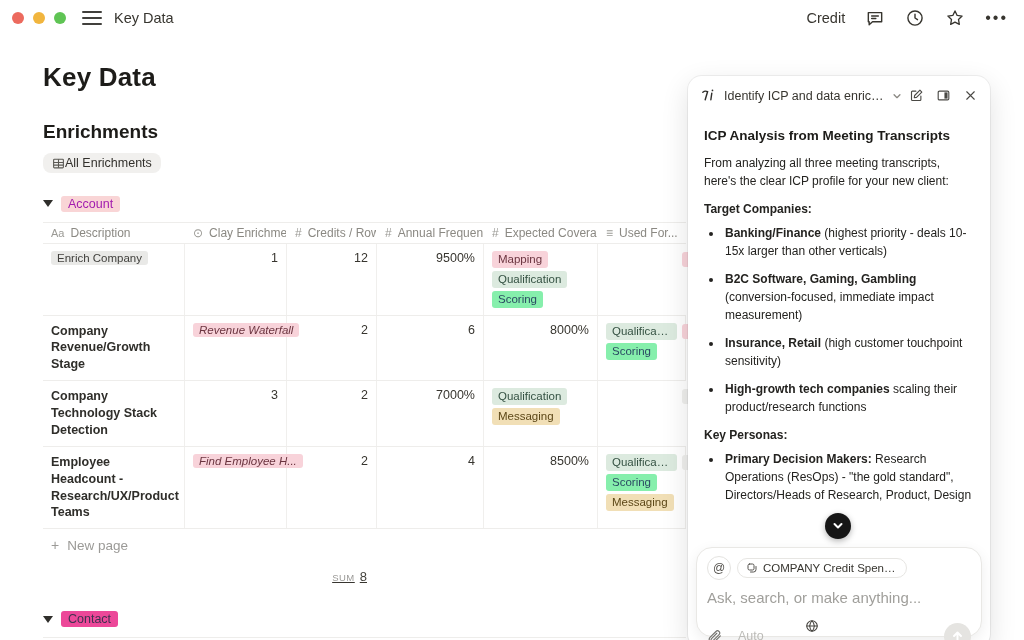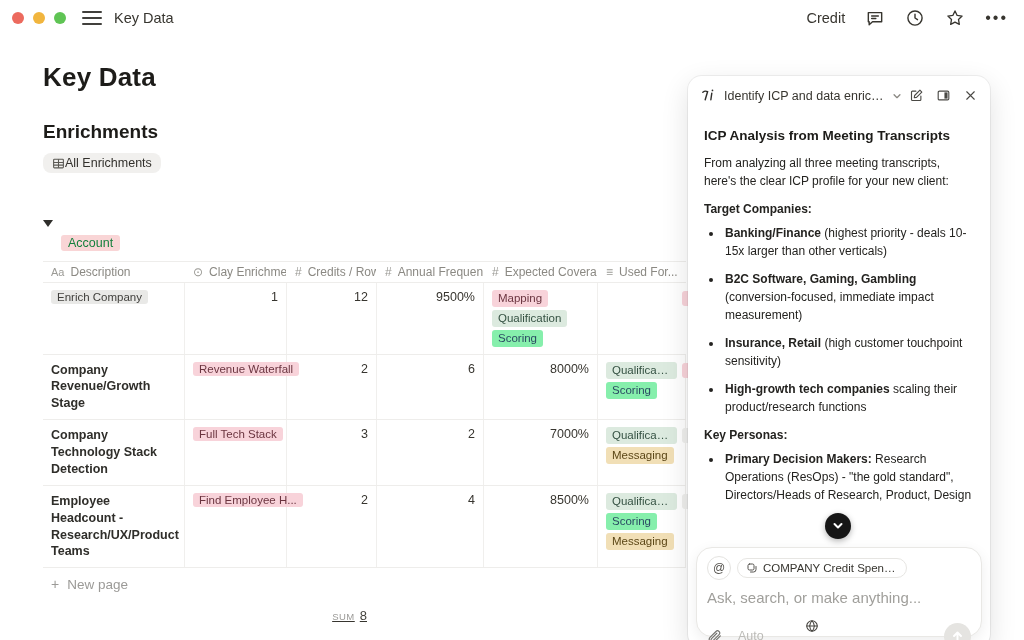--- a/index.html
+++ b/index.html
@@ -50,27 +50,27 @@
 
   .trow { border-bottom:1px solid #eeedeb; position:relative; cursor:pointer; }
   .cell { padding:7px 8px; border-right:1px solid #f0efed; font-size:12.5px; min-height:28px; }
   .cell:last-child { border-right:0; }
   .c-desc { font-weight:bold; color:#2f2e2a; line-height:1.35; }
   .c-num { text-align:right; color:#37352f; }
   .c-tags { display:flex; flex-direction:column; align-items:flex-start; gap:3px; }
   .tag { font-size:11.5px; line-height:15px; padding:1px 6px; border-radius:3px; white-space:nowrap;
          max-width:100%; overflow:hidden; text-overflow:ellipsis; }
   .tag[data-color="gray"]   { background:#e9e9e7; color:#41403d; }
-  .tag[data-color="red"]    { background:#f8d3da; color:#6b3540; }
+  .tag[data-color="red"]    { background:#f8d3da; color:#6b3540;font-style:italic; }
   .tag[data-color="pink"]   { background:#f8d3da; color:#6b3540; }
   .tag[data-color="green"]  { background:#dcead f; }
   .tag[data-color="green"]  { background:#dceadf; color:#355243; }
   .tag[data-color="blue"]   { background:#86efac; color:#2b4a63; }
   .tag[data-color="yellow"] { background:#f1dfb6; color:#5c4717; }
-  .group-tag[data-color="pink"]   { background:#f9d5d6; color:#15803d;margin-top:39px; }
+  .group-tag[data-color="pink"]   { background:#f9d5d6; color:#a21caf; }
   .group-tag[data-color="purple"] { background:#ec4899; color:#3f3250; }
   .sliver { position:absolute; right:-2px; top:8px; width:6px; height:15px; border-radius:3px 0 0 3px; }
   .sliver[data-color="pink"] { background:#f8d3da; }
   .sliver[data-color="gray"] { background:#efefed; }
 
   .newpage { display:flex; align-items:center; gap:8px; padding:8px; font-size:13.5px; color:#9b9a97; cursor:pointer; }
   .newpage .plus { font-size:14px; }
   .calcrow { padding:6px 0 4px; }
   .calc-cell { grid-column:3; text-align:right; padding-right:10px; cursor:pointer;text-decoration:underline; }
   .calc-label { font-size:9.5px; letter-spacing:.5px; color:#9b9a97; margin-right:5px; }
@@ -219,21 +219,20 @@
       <div class="cell c-num">8000%</div>
       <div class="cell c-tags">
         <span class="tag" data-color="green">Qualification</span>
         <span class="tag" data-color="blue">Scoring</span>
       </div>
       <span class="sliver" data-color="pink"></span>
     </div>
 
     <div class="trow">
       <div class="cell c-desc">Company Technology Stack Detection</div>
-      <div class="cell"><span class="tag" data-color="red">Full Tech Stack</span></div>
       <div class="cell c-num">3</div>
       <div class="cell c-num">2</div>
       <div class="cell c-num">7000%</div>
       <div class="cell c-tags">
         <span class="tag" data-color="green">Qualification</span>
         <span class="tag" data-color="yellow">Messaging</span>
       </div>
       <span class="sliver" data-color="gray"></span>
     </div>
 

